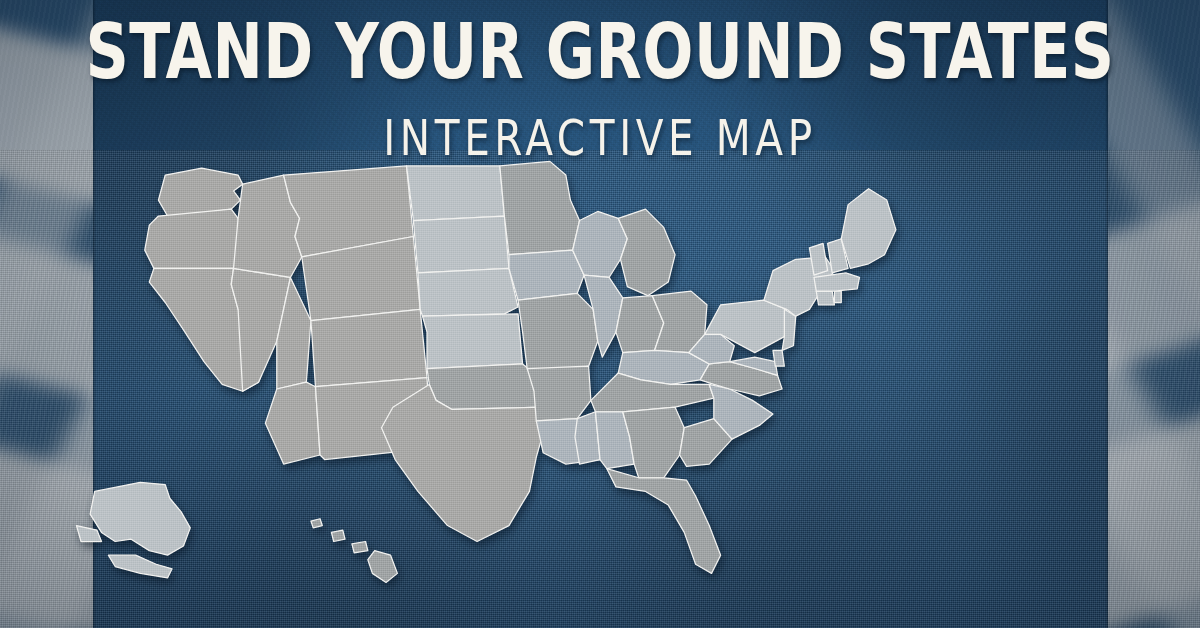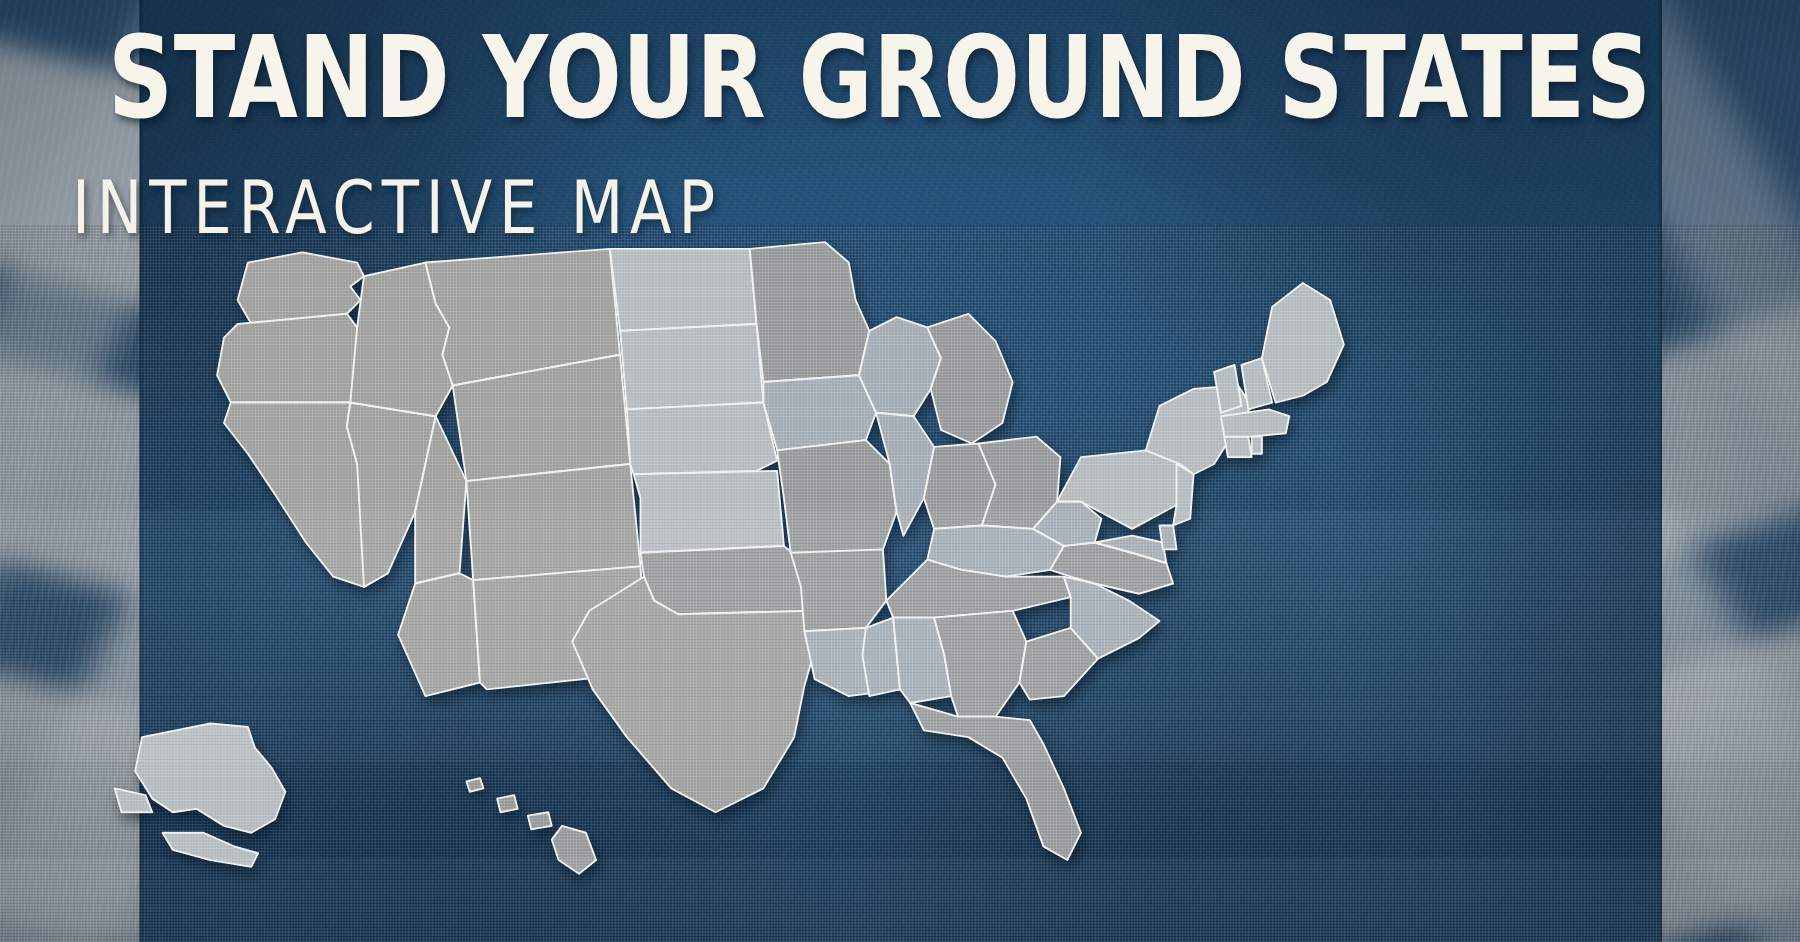--- a/index.html
+++ b/index.html
@@ -62,21 +62,21 @@
   }
   .side .streak{position:absolute;inset:0;opacity:.35;
     background:repeating-linear-gradient(100deg, rgba(255,255,255,.10) 0 2px, rgba(0,0,0,.06) 2px 5px);
   }
   .side-seam{position:absolute;top:0;height:628px;width:3px;
     background:linear-gradient(90deg, rgba(9,28,46,.55), rgba(9,28,46,0));}
   .seam-left{left:93px;}
   .seam-right{right:92px;transform:scaleX(-1);}
 
   
-  .titles{position:absolute;left:0;right:0;top:14px;text-align:left;z-index:6;}
+  .titles{position:absolute;left:0;right:0;top:14px;text-align:center;z-index:6;}
   .title{
     font-family:"Liberation Sans Narrow","DejaVu Sans Condensed","Liberation Sans",sans-serif;
     font-weight:700;font-size:76px;line-height:1;color:#f7f4ec;
     letter-spacing:.5px;margin:0;
     transform:scaleX(.88);transform-origin:center;
     text-shadow:2px 3px 5px rgba(6,20,34,.55), 0 0 1px rgba(0,0,0,.4);
     white-space:nowrap;
   }
   .subtitle{
     font-family:"Liberation Sans Narrow","DejaVu Sans Condensed","Liberation Sans",sans-serif;

